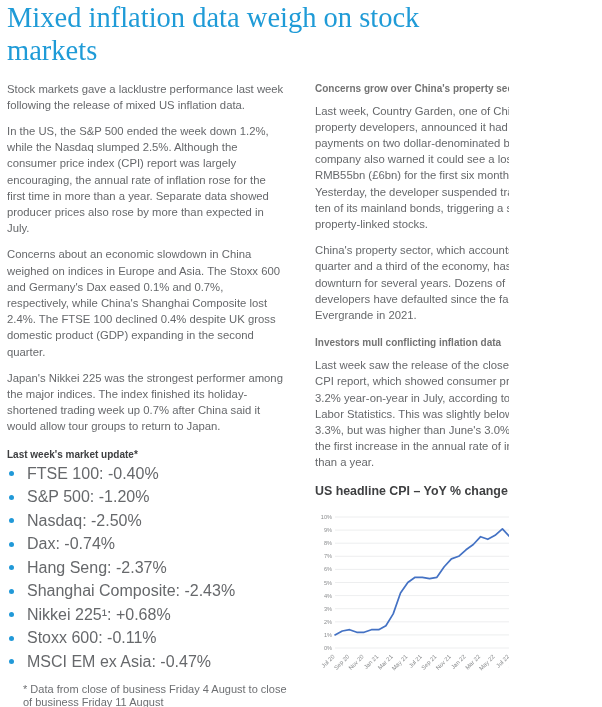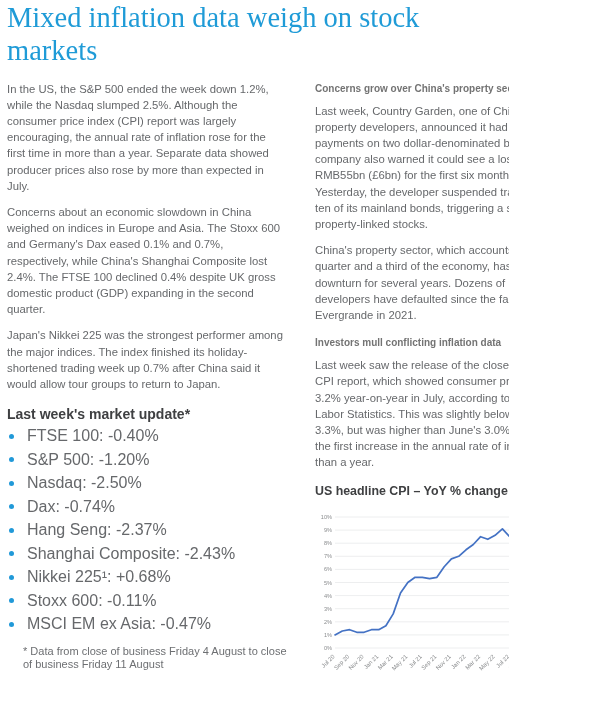--- a/index.html
+++ b/index.html
@@ -12,21 +12,21 @@
   .columns { display: flex; gap: 28px; }
   .col { width: 280px; flex: none; }
   .col p.body {
     font-size: 11.3px; line-height: 16.2px; color: #66686b; margin: 0 0 10px 0;
   }
   h3.blue-heading {
     color: #737373; font-size: 10px; font-weight: 700; margin: 2px 0 8px 0; line-height: 1.2;
   }
   h3.blue-heading.second { margin-top: 14px; }
   h2.subhead {
-    color: #3f4042; font-size: 14px; font-weight: 700; margin: 14px 0 6px 0;
+    color: #3f4042; font-size: 10px; font-weight: 700; margin: 14px 0 6px 0;
   }
   ul.market { list-style: none; margin: 0; padding: 0; }
   ul.market li {
     display: flex; align-items: flex-start;
     font-size: 16px; line-height: 16px; color: #66686b; margin: 0 0 7.5px 0;
   }
   .dot {
     width: 5px; height: 5px; border-radius: 50%; background: #2199d8;
     margin: 5.5px 13px 0 2px; flex: none;
   }
@@ -39,20 +39,21 @@
 </style>
 </head>
 <body>
 
 <div class="page">
   <h1 class="title">Mixed inflation data weigh on stock markets</h1>
 
   <div class="columns">
 
     <div class="col">
+      <p class="body">Stock markets gave a lacklustre performance last week following the release of mixed US inflation data.</p>
       <p class="body">In the US, the S&amp;P 500 ended the week down 1.2%, while the Nasdaq slumped 2.5%. Although the consumer price index (CPI) report was largely encouraging, the annual rate of inflation rose for the first time in more than a year. Separate data showed producer prices also rose by more than expected in July.</p>
       <p class="body">Concerns about an economic slowdown in China weighed on indices in Europe and Asia. The Stoxx 600 and Germany's Dax eased 0.1% and 0.7%, respectively, while China's Shanghai Composite lost 2.4%. The FTSE 100 declined 0.4% despite UK gross domestic product (GDP) expanding in the second quarter.</p>
       <p class="body">Japan's Nikkei 225 was the strongest performer among the major indices. The index finished its holiday-shortened trading week up 0.7% after China said it would allow tour groups to return to Japan.</p>
 
       <h2 class="subhead">Last week's market update*</h2>
       <ul class="market">
         <li>
             <span class="dot"></span>
             <span>FTSE 100: -0.40%</span>
           </li>

